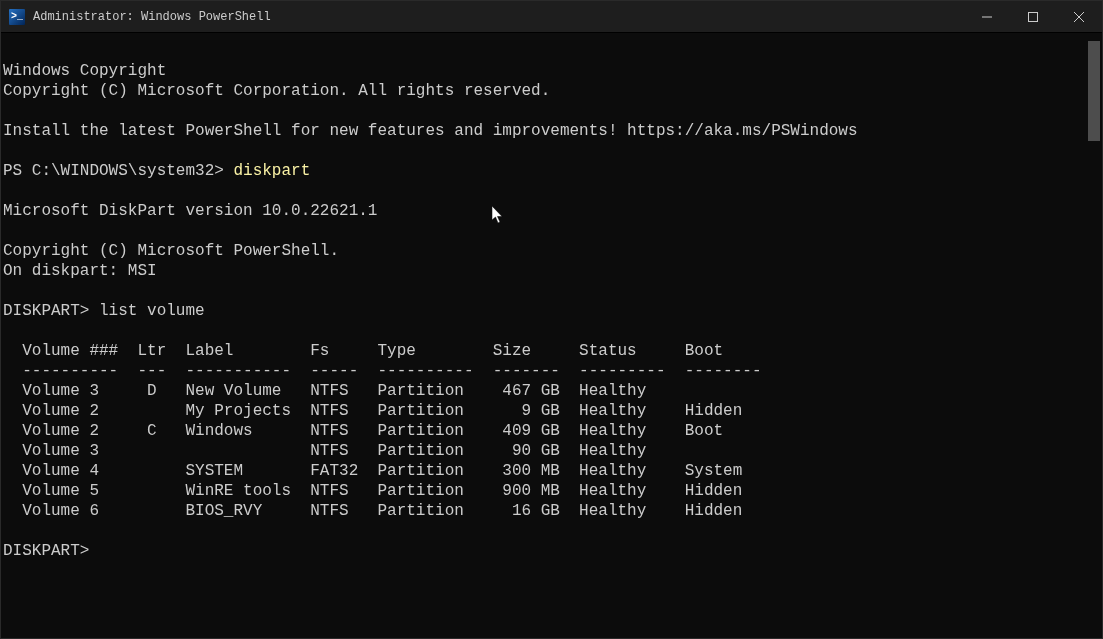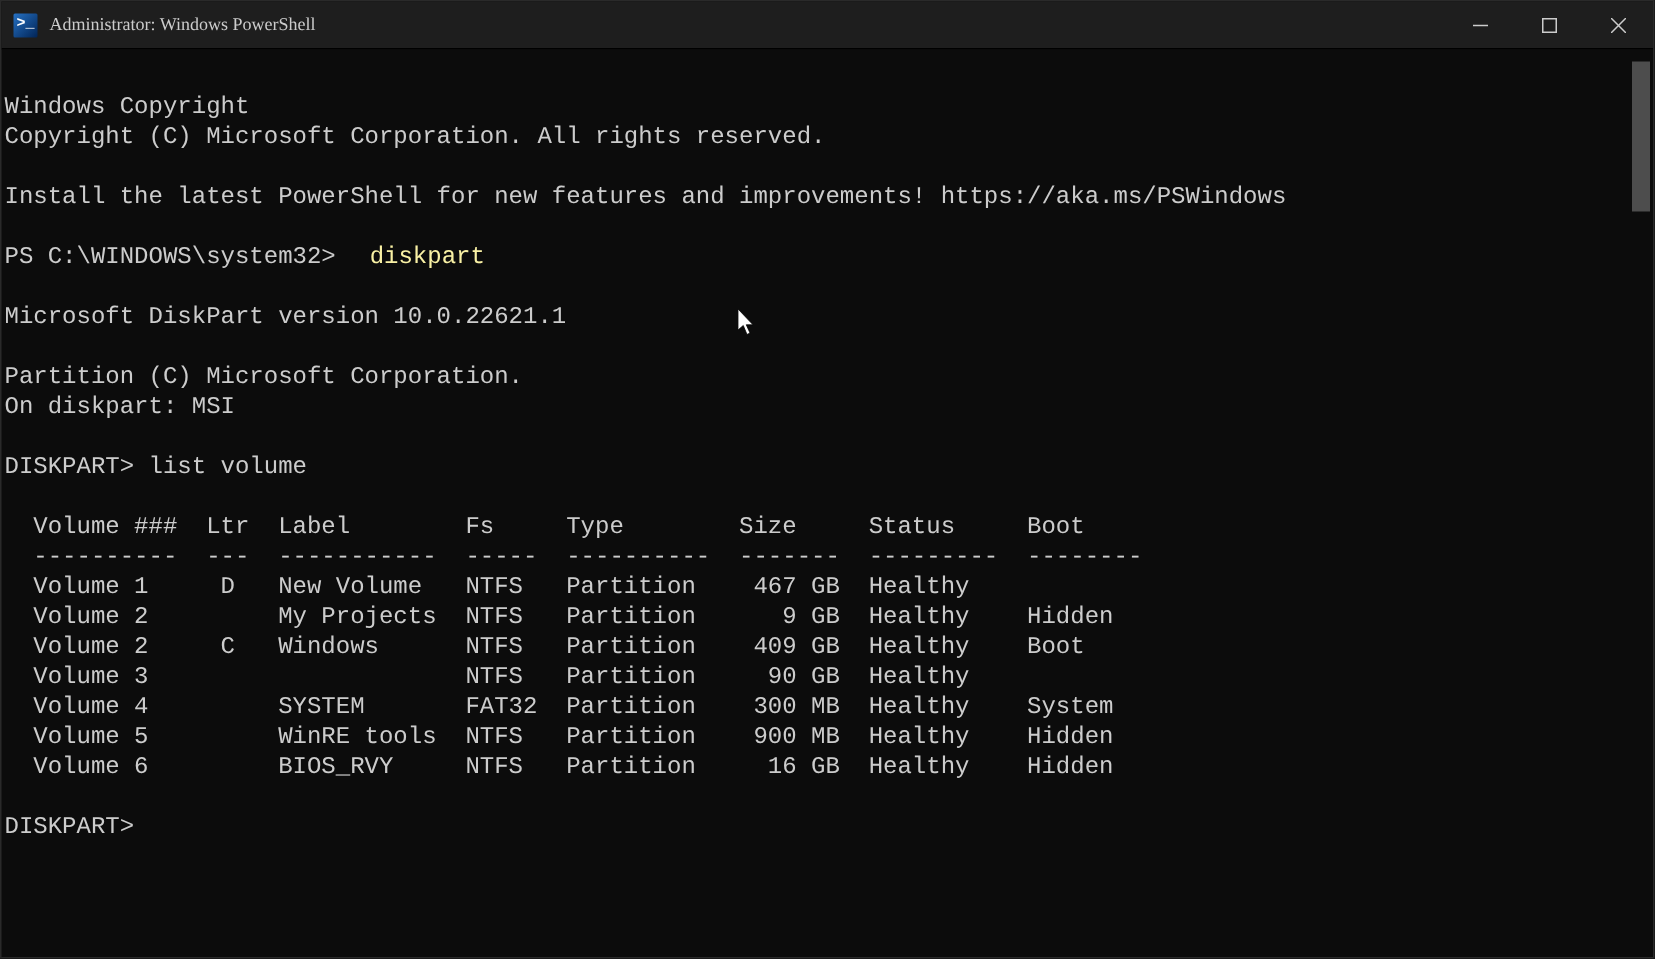--- a/index.html
+++ b/index.html
@@ -35,21 +35,21 @@
       display: flex;
       align-items: center;
       justify-content: center;
       font-size: 10px;
       color: #fff;
       font-weight: bold;
       border-radius: 1px;
     }
     .title-text {
       color: #cccccc;
-      font-family: Liberation Serif, serif;
+      font-family: Liberation Mono, monospace;
       font-size: 12px;
     }
     .window-controls {
       display: flex;
       height: 100%;
     }
     .win-btn {
       width: 46px;
       height: 100%;
       display: flex;
@@ -60,21 +60,21 @@
     }
     .terminal {
       padding: 8px 0 0 2px;
       line-height: 20px;
       white-space: pre;
       position: relative;
       height: calc(100% - 32px);
       overflow: hidden;
     }
     .line { white-space: pre; }
-    .yellow { color: #f9f1a5; margin-left: 13px; }
+    .yellow { color: #f9f1a5; }
     .scrollbar {
       position: absolute;
       right: 2px;
       top: 40px;
       width: 12px;
       height: 100px;
       background: #4d4d4d;
       border-radius: 0;
     }
     .cursor {
@@ -116,28 +116,28 @@
 <div class="terminal">
 <span class="line">Windows Copyright</span>
 <span class="line">Copyright (C) Microsoft Corporation. All rights reserved.</span>
 
 <span class="line">Install the latest PowerShell for new features and improvements! https://aka.ms/PSWindows</span>
 
 <span class="line"><span>PS C:\WINDOWS\system32&gt; </span><span class="yellow">diskpart</span></span>
 
 <span class="line">Microsoft DiskPart version 10.0.22621.1</span>
 
-<span class="line">Partition (C) Microsoft Corporation.</span>
+<span class="line">Copyright (C) Microsoft PowerShell.</span>
 <span class="line">On diskpart: MSI</span>
 
 <span class="line"><span>DISKPART&gt; </span><span>list volume</span></span>
 
 <span class="line">  Volume ###  Ltr  Label        Fs     Type        Size     Status     Boot</span>
 <span class="line">  ----------  ---  -----------  -----  ----------  -------  ---------  --------</span>
-<span class="line">  Volume 1     D   New Volume   NTFS   Partition    467 GB  Healthy</span>
+<span class="line">  Volume 3     D   New Volume   NTFS   Partition    467 GB  Healthy</span>
 <span class="line">  Volume 2         My Projects  NTFS   Partition      9 GB  Healthy    Hidden</span>
 <span class="line">  Volume 2     C   Windows      NTFS   Partition    409 GB  Healthy    Boot</span>
 <span class="line">  Volume 3                      NTFS   Partition     90 GB  Healthy</span>
 <span class="line">  Volume 4         SYSTEM       FAT32  Partition    300 MB  Healthy    System</span>
 <span class="line">  Volume 5         WinRE tools  NTFS   Partition    900 MB  Healthy    Hidden</span>
 <span class="line">  Volume 6         BIOS_RVY     NTFS   Partition     16 GB  Healthy    Hidden</span>
 
 <span class="line">DISKPART&gt;</span>
 </div>
 

